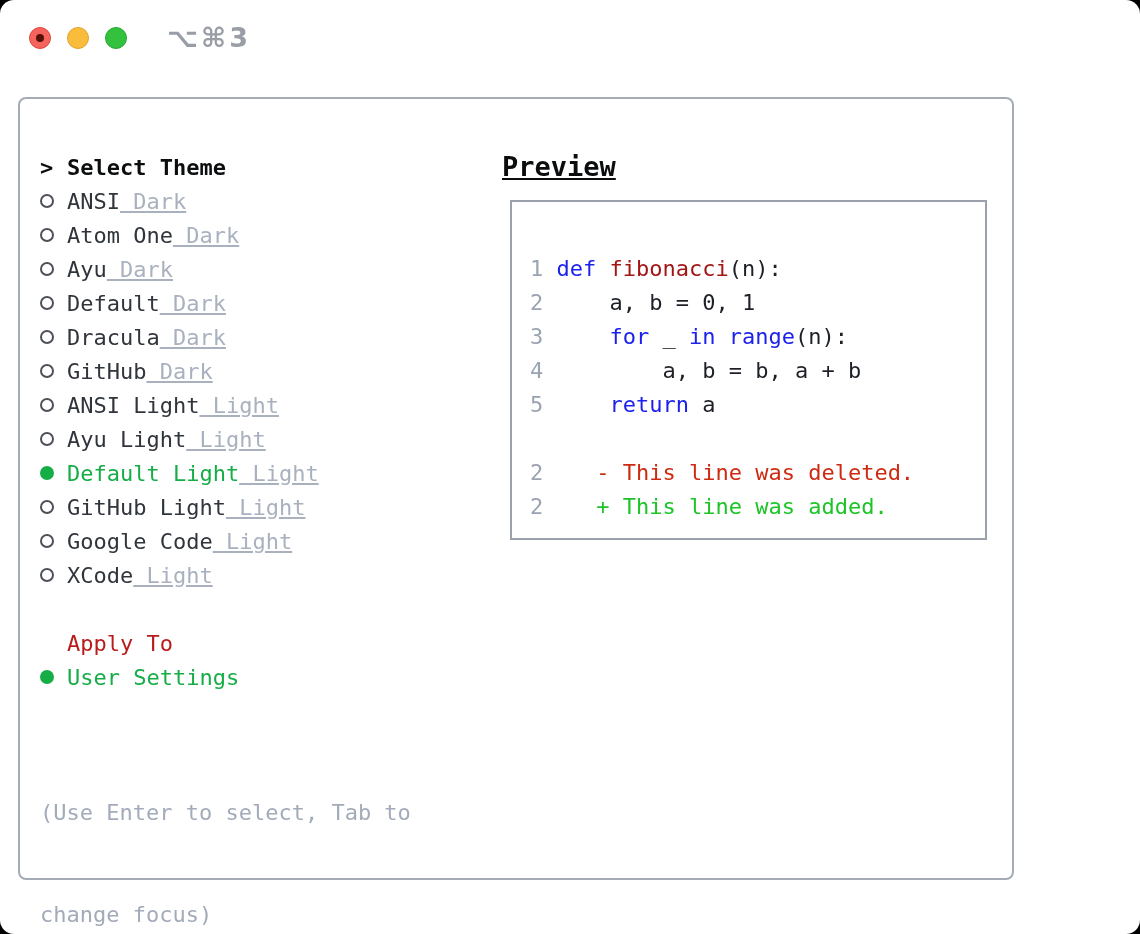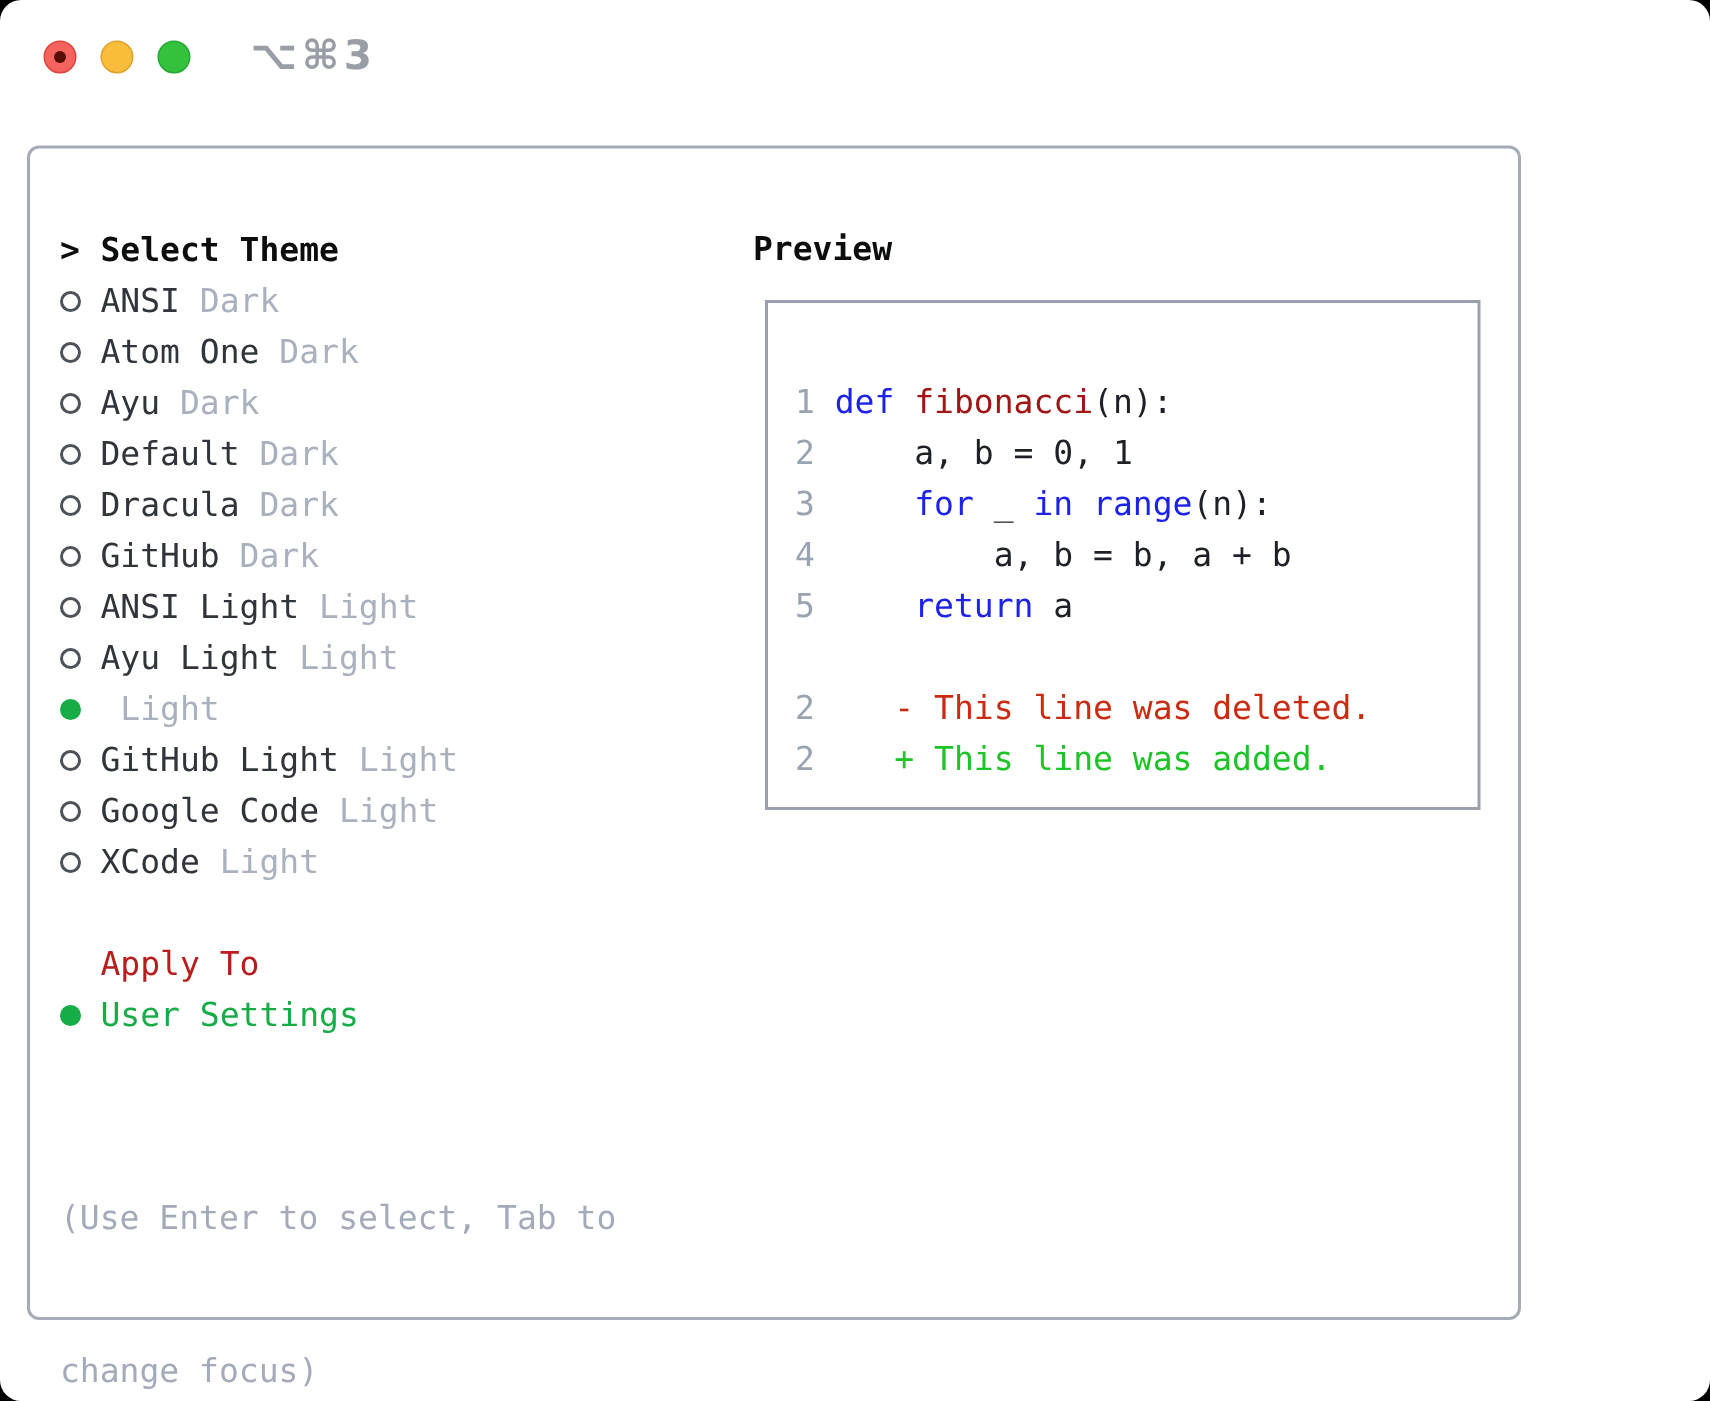--- a/index.html
+++ b/index.html
@@ -21,26 +21,26 @@
   .left{position:absolute;left:20px;top:51px;font-size:22px;color:#30353c;}
   .row{height:34px;display:flex;align-items:center;white-space:pre;cursor:default;}
   .marker{width:27px;flex:none;display:flex;align-items:center;}
   .cursor{font-weight:bold;color:#0b0d0f;}
   .circle{width:14px;height:14px;box-sizing:border-box;border:2px solid #4d525a;border-radius:50%;}
   .circle.sel{background:#16ad47;border-color:#16ad47;}
   .hdr{font-weight:bold;color:#0b0d0f;}
   .subhdr{color:#b91c1c;}
   .tname{color:#30353c;}
   .tname.sel{color:#16ad47;}
-  .tvariant{color:#a9b1bf;}
+  .tvariant{color:#a9b1bf;text-decoration:underline;}
   .gap{height:34px;}
   .help{color:#a3abba;line-height:34px;white-space:pre;}
   
   .preview-title{position:absolute;left:482px;top:51px;height:34px;line-height:34px;
-                 font-size:22px;font-weight:bold;color:#0b0d0f;}
+                 font-size:27px;font-weight:bold;color:#0b0d0f;text-decoration:underline;}
   .preview-box{position:absolute;left:490px;top:101px;width:477px;height:340px;box-sizing:border-box;
                border:2px solid #9aa1ac;background:#fff;overflow:hidden;}
   .code{margin:50px 0 0 18px;font-size:22px;line-height:34px;}
   .cl{height:34px;white-space:pre;}
   .num{color:#9aa3b1;}
   .kw{color:#1c22ec;}
   .fn{color:#a31515;}
   .pl{color:#1d2127;}
   .ctx{color:#8d949d;}
   .del{color:#cd2a12;text-align:center;}
@@ -70,21 +70,21 @@
 
       <div id="theme-list">
           <div class="row"><span class="marker"><span class="circle"></span></span><span class="tname">ANSI</span><span class="tvariant"> Dark</span></div>
           <div class="row"><span class="marker"><span class="circle"></span></span><span class="tname">Atom One</span><span class="tvariant"> Dark</span></div>
           <div class="row"><span class="marker"><span class="circle"></span></span><span class="tname">Ayu</span><span class="tvariant"> Dark</span></div>
           <div class="row"><span class="marker"><span class="circle"></span></span><span class="tname">Default</span><span class="tvariant"> Dark</span></div>
           <div class="row"><span class="marker"><span class="circle"></span></span><span class="tname">Dracula</span><span class="tvariant"> Dark</span></div>
           <div class="row"><span class="marker"><span class="circle"></span></span><span class="tname">GitHub</span><span class="tvariant"> Dark</span></div>
           <div class="row"><span class="marker"><span class="circle"></span></span><span class="tname">ANSI Light</span><span class="tvariant"> Light</span></div>
           <div class="row"><span class="marker"><span class="circle"></span></span><span class="tname">Ayu Light</span><span class="tvariant"> Light</span></div>
-          <div class="row"><span class="marker"><span class="circle sel"></span></span><span class="tvariant"> Light</span></div>
+          <div class="row"><span class="marker"><span class="circle sel"></span></span><span class="tname sel">Default Light</span><span class="tvariant"> Light</span></div>
           <div class="row"><span class="marker"><span class="circle"></span></span><span class="tname">GitHub Light</span><span class="tvariant"> Light</span></div>
           <div class="row"><span class="marker"><span class="circle"></span></span><span class="tname">Google Code</span><span class="tvariant"> Light</span></div>
           <div class="row"><span class="marker"><span class="circle"></span></span><span class="tname">XCode</span><span class="tvariant"> Light</span></div>
         </div>
 
       <div class="gap"></div>
 
       <div class="row">
         <span class="marker"></span>
         <span class="subhdr">Apply To</span>

